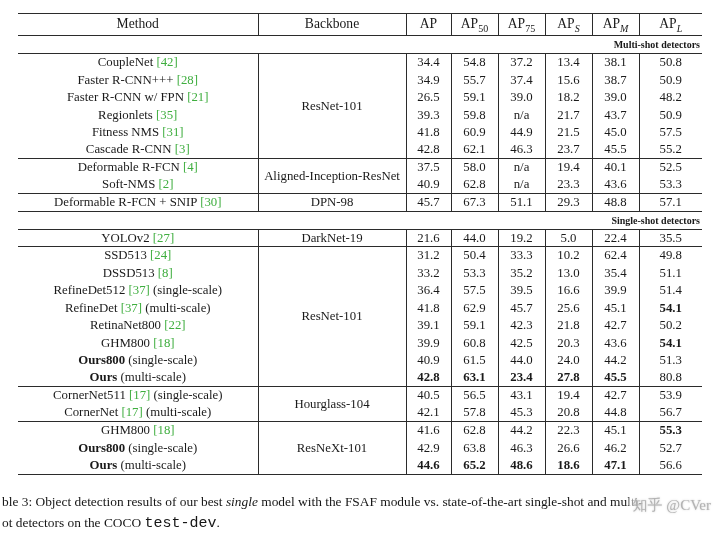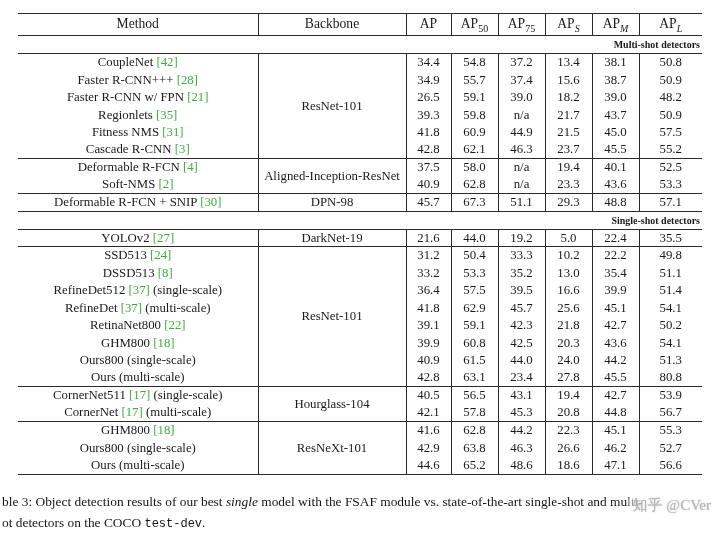--- a/index.html
+++ b/index.html
@@ -35,31 +35,31 @@
   tr.section-row td {
     text-align:right;
     font-weight:bold;
     font-size:10px;
     height:18px;
     padding-left:3px;
   }
   sub { font-size:10px; line-height:0; }
   sub.it { font-style:italic; }
   .cite { color:var(--cite,#3fae3f); }
-  .b { font-weight:normal; }
+  .b { font-weight:bold; }
   .caption {
     position:absolute;
     left:2px; top:491px;
     width:718px;
     font-size:13.4px;
     line-height:21px;
     color:#161616;
     white-space:nowrap;
   }
-  .caption .mono { font-family:"Liberation Mono","DejaVu Sans Mono",monospace; font-size:12px; }
+  .caption .mono { font-family:"Liberation Mono","DejaVu Sans Mono",monospace; font-size:15px; }
   .watermark {
     position:absolute;
     right:5px; top:494px;
     font-family:Liberation Serif, serif;
     font-size:15px;
     color:#b3b3b3;
     background:rgba(255,255,255,0.55);
     padding:2px 4px;
     text-shadow:0 0 2px rgba(190,190,190,0.8);
   }
@@ -194,21 +194,21 @@
             <td>22.4</td>
             <td>35.5</td>
           </tr>
           <tr class="rule-top">
             <td><span>SSD513</span> <span class="cite">[24]</span></td>
             <td rowspan="8">ResNet-101</td>
             <td>31.2</td>
             <td>50.4</td>
             <td>33.3</td>
             <td>10.2</td>
-            <td>22.2</td>
+            <td>62.4</td>
             <td>49.8</td>
           </tr>
           <tr>
             <td><span>DSSD513</span> <span class="cite">[8]</span></td>
             <td>33.2</td>
             <td>53.3</td>
             <td>35.2</td>
             <td>13.0</td>
             <td>35.4</td>
             <td>51.1</td>

